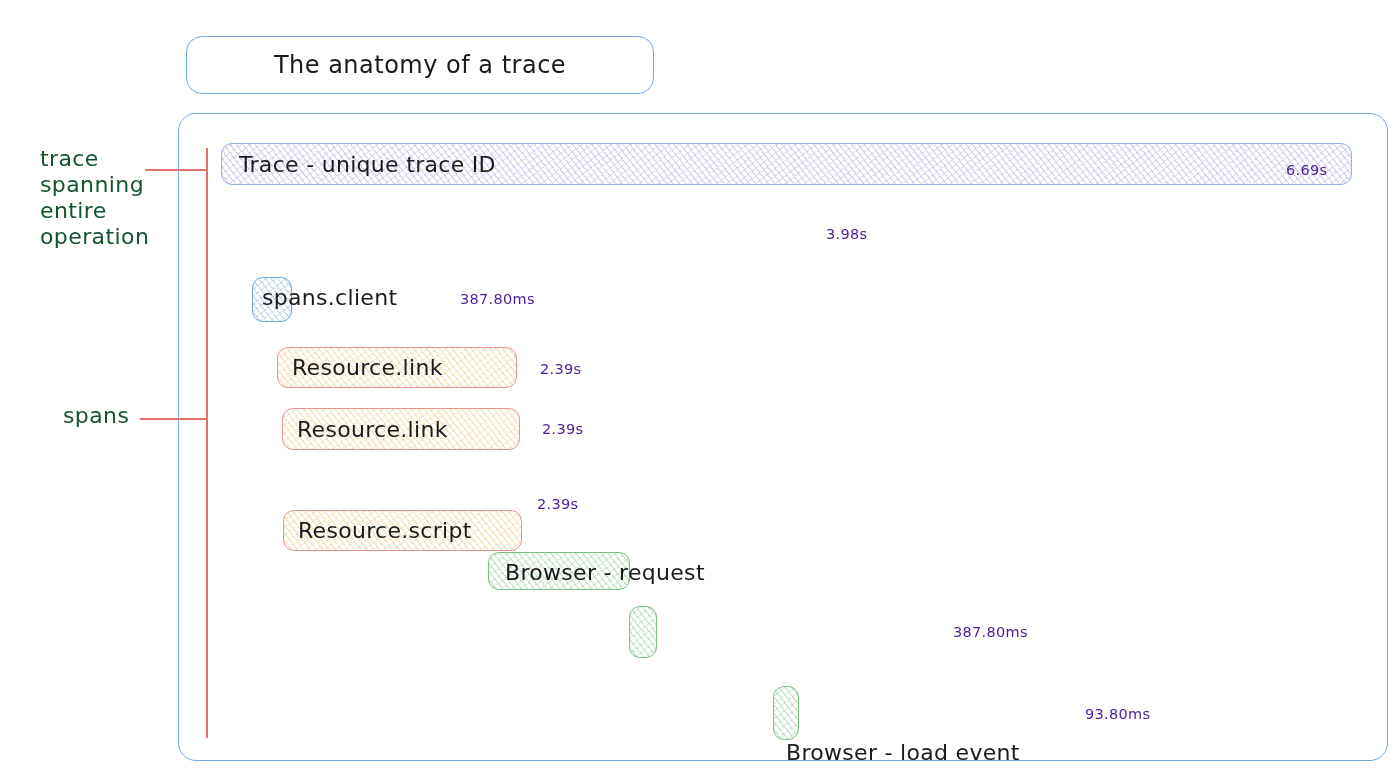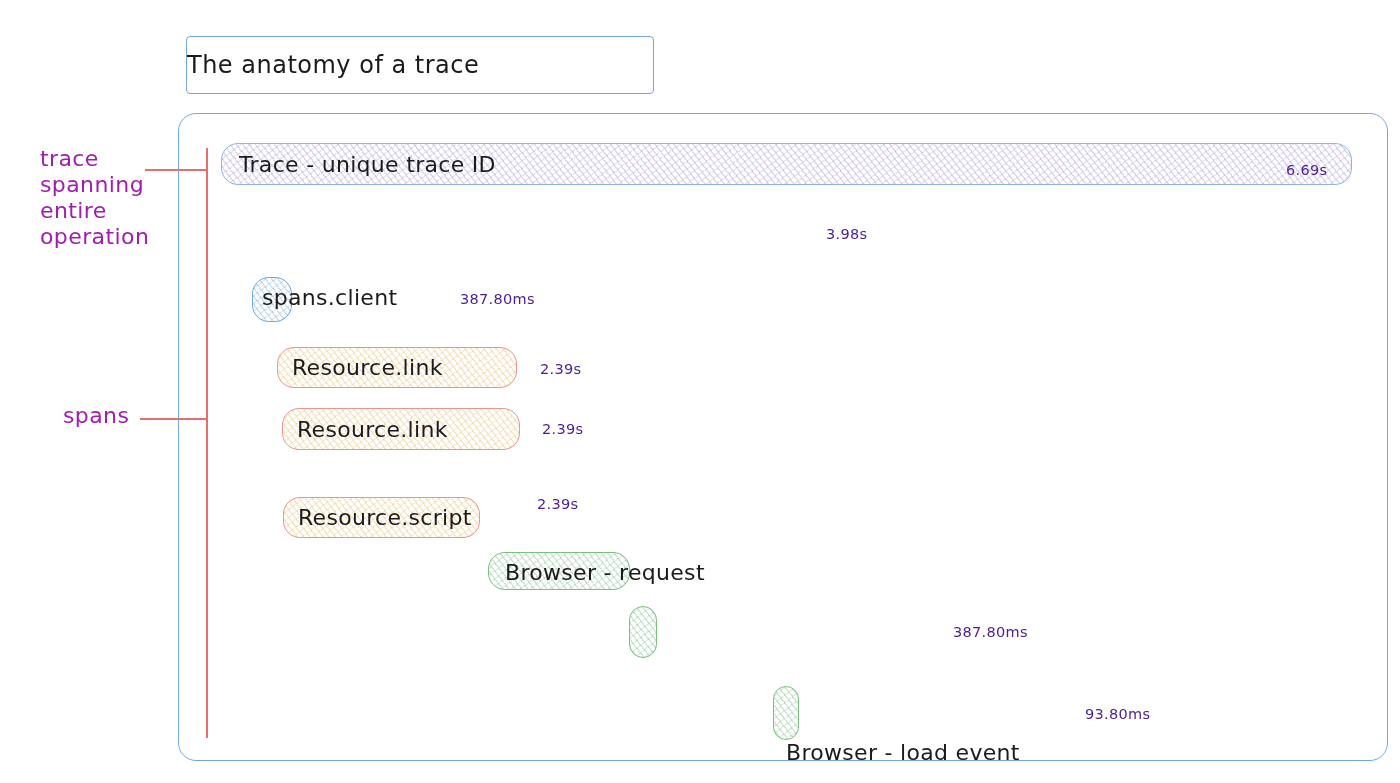--- a/index.html
+++ b/index.html
@@ -6,28 +6,28 @@
   .canvas{
     position:relative;width:1400px;height:783px;background:#ffffff;overflow:hidden;
     font-family:"DejaVu Sans", sans-serif;color:#1b1b1b;
   }
 
   
   .frame{
     position:absolute;border:1.6px solid #74a9e0;border-radius:18px;background:transparent;
   }
   .title-box{
-    position:absolute;border:1.6px solid #74a9e0;border-radius:4px;
-    display:flex;align-items:center;justify-content:flex-start;
+    position:absolute;border:1.6px solid #74a9e0;border-radius:16px;
+    display:flex;align-items:center;justify-content:center;
     font-size:24px;letter-spacing:.5px;
   }
 
   
   .bar{
-    position:absolute;border-radius:17px;box-sizing:border-box;
+    position:absolute;border-radius:11px;box-sizing:border-box;
     display:flex;align-items:center;
   }
   .bar .bar-label{
     font-size:22px;letter-spacing:.3px;white-space:nowrap;
   }
   .dur{
     position:absolute;font-size:14.5px;letter-spacing:.3px;white-space:nowrap;color:#4c1d95;
   }
   .free-label{
     position:absolute;font-size:22px;letter-spacing:.3px;white-space:nowrap;color:#1b1b1b;
@@ -58,21 +58,21 @@
     border:1.6px solid #6ea9dd;
     background:
       repeating-linear-gradient(52deg, rgba(104,150,212,.30) 0 1.4px, transparent 1.4px 5px),
       repeating-linear-gradient(-38deg, rgba(104,150,212,.20) 0 1.4px, transparent 1.4px 6px),
       #ffffff;
   }
 
   
   .red-line{position:absolute;background:#e0716c;}
   .annot{
-    position:absolute;font-size:22px;letter-spacing:.4px;line-height:26px;color:#a21caf;
+    position:absolute;font-size:22px;letter-spacing:.4px;line-height:26px;color:#14532d;
   }
 </style>
 </head>
 <body>
 
 <div class="canvas">
 
   <div class="title-box" style="left:186px;top:36px;width:466px;height:56px;">
     <span>The anatomy of a trace</span>
   </div>
@@ -108,21 +108,21 @@
   <div class="bar c-yellow" style="left:277px;top:347px;width:240px;height:41px;padding-left:14px;">
     <span class="bar-label">Resource.link</span>
   </div>
   <div class="dur" style="left:540px;top:361px;">2.39s</div>
 
   <div class="bar c-yellow" style="left:282px;top:408px;width:238px;height:42px;padding-left:14px;">
     <span class="bar-label">Resource.link</span>
   </div>
   <div class="dur" style="left:542px;top:421px;">2.39s</div>
 
-  <div class="bar c-yellow" style="left:283px;top:497px;width:197px;height:41px;padding-left:14px;">
+  <div class="bar c-yellow" style="left:283px;top:510px;width:239px;height:41px;padding-left:14px;">
     <span class="bar-label">Resource.script</span>
   </div>
   <div class="dur" style="left:537px;top:496px;">2.39s</div>
 
   <div class="bar c-green" style="left:488px;top:552px;width:142px;height:38px;"></div>
   <div class="free-label" style="left:505px;top:560px;">Browser - request</div>
 
   <div class="bar c-green" style="left:629px;top:606px;width:28px;height:52px;"></div>
   <div class="dur" style="left:953px;top:624px;">387.80ms</div>
 

